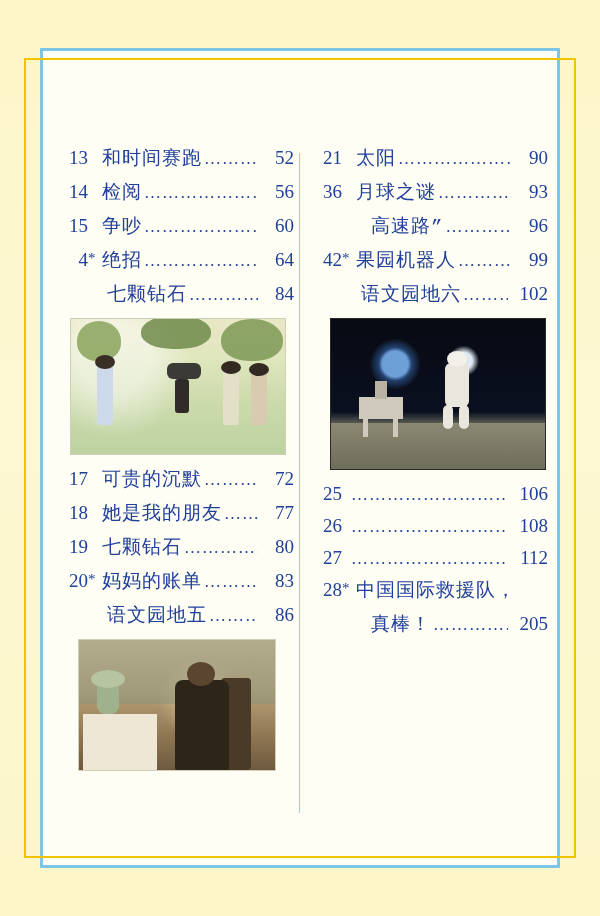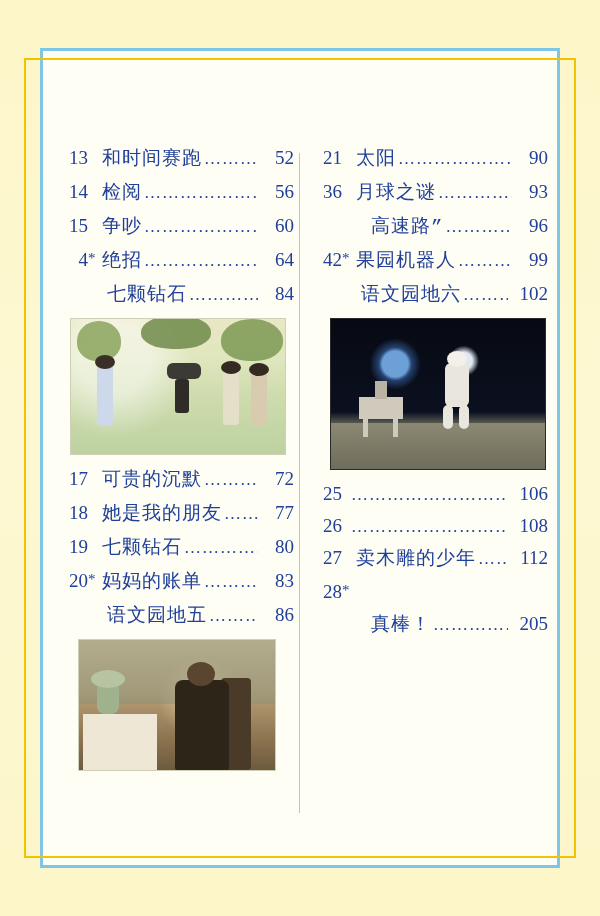--- a/index.html
+++ b/index.html
@@ -383,28 +383,28 @@
       <div class="entry">
         <span class="num">26</span>
         <span class="star"></span>
         <span class="dots">…………………………………………</span>
         <span class="page">108</span>
       </div>
 
       <div class="entry">
         <span class="num">27</span>
         <span class="star"></span>
-        <span class="title">卖木雕的少年</span>
         <span class="dots">…………………………………………</span>
         <span class="page">112</span>
       </div>
 
       <div class="entry">
         <span class="num">28</span>
         <span class="star">*</span>
+        <span class="title">中国国际救援队，</span>
         <span class="page"></span>
       </div>
 
       <div class="entry cont">
         <span class="num"></span>
         <span class="star"></span>
         <span class="title">真棒！</span>
         <span class="dots">…………………………………………</span>
         <span class="page">205</span>
       </div>

